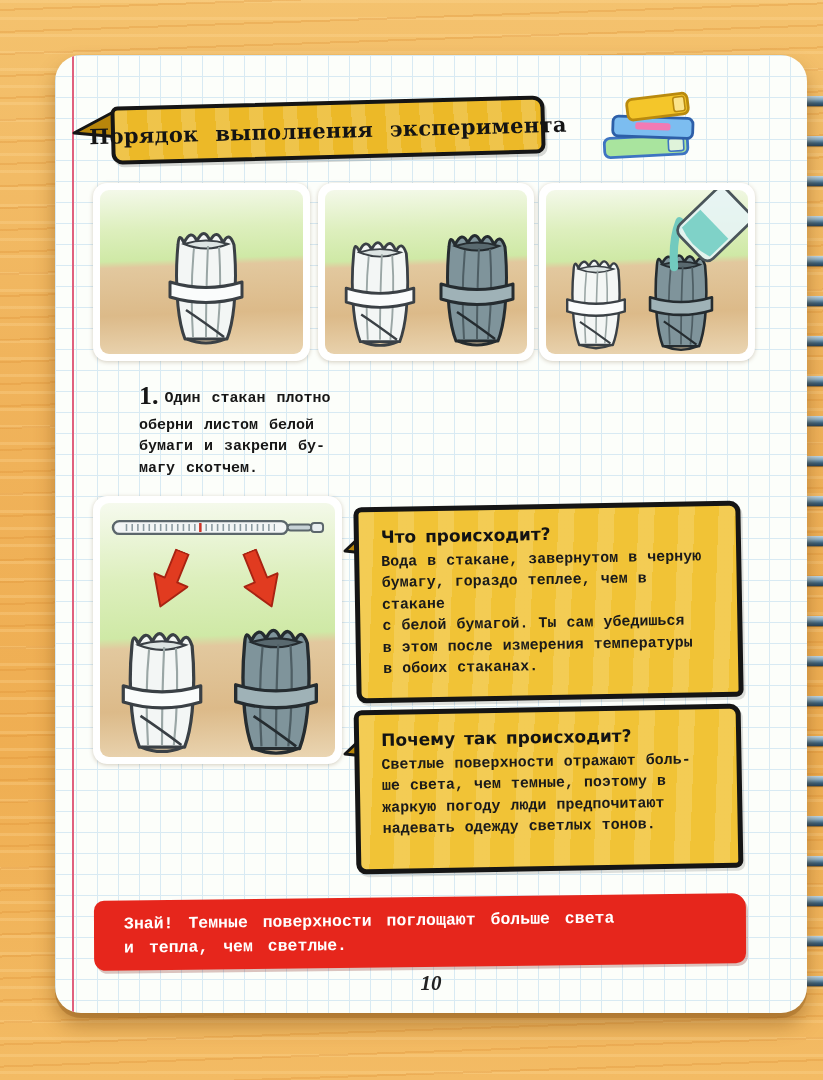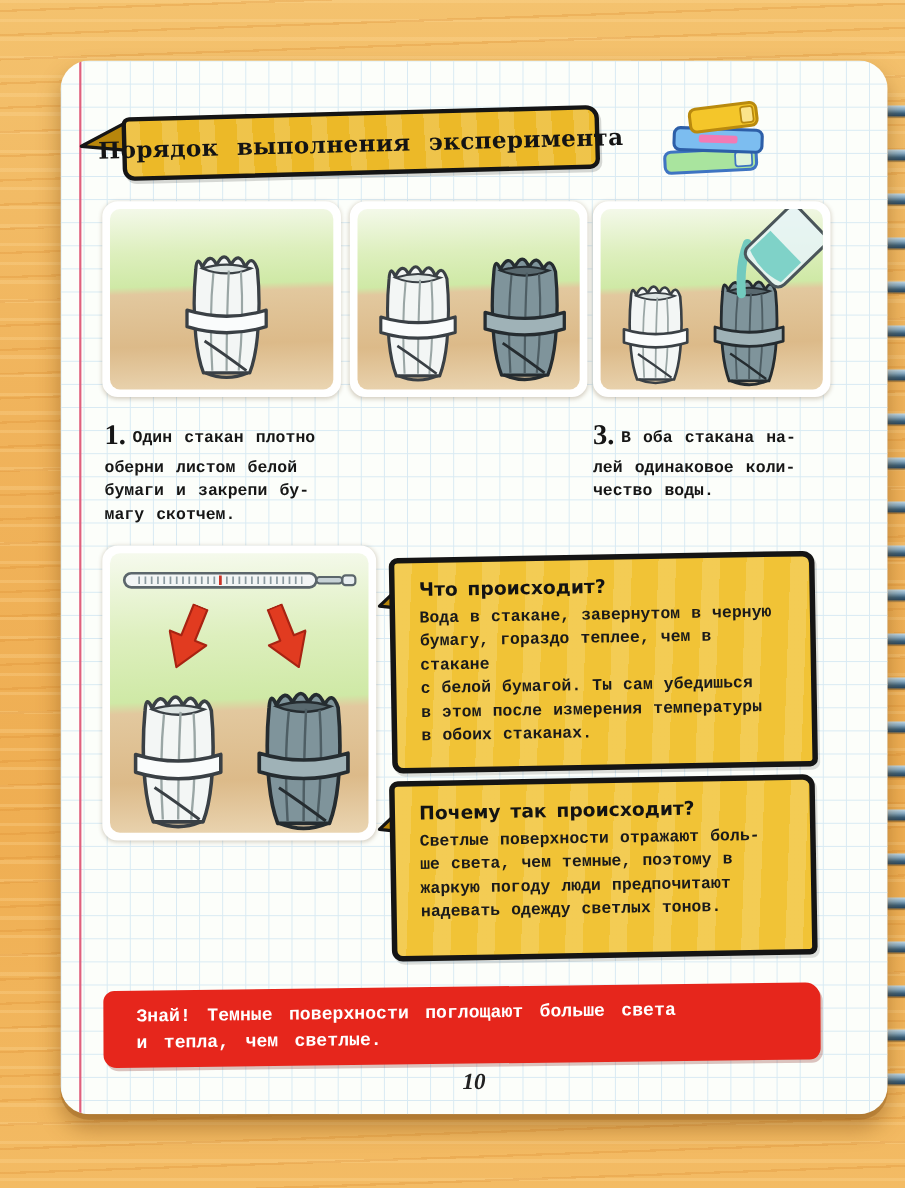--- a/index.html
+++ b/index.html
@@ -67,21 +67,21 @@
     position:relative; width:100%; height:100%; border-radius:9px; overflow:hidden;
     background:linear-gradient(178deg,#f4f9ea 0%, #ddefbd 24%, #cfe9a6 42%, #e2c89e 46%, #dcba89 74%, #ead5b2 100%);
   }
   .scene.tall { background:linear-gradient(178deg,#f6faee 0%, #ddefbd 30%, #cfe9a6 52%, #e2c89e 56%, #dcba89 80%, #ead5b2 100%); }
   .cup { position:absolute; }
 
   
   .step {
     position:absolute; color:#161616;
     font-family:"Liberation Mono", monospace; font-weight:bold;
-    font-size:15px; line-height:1.42; word-spacing:2px; white-space:pre-line;
+    font-size:15px; line-height:1.42; word-spacing:2px; white-space:pre-line;margin-left:44px;
   }
   .step .num {
     font-family:"Liberation Serif", serif; font-weight:bold; font-size:26px;
     margin-right:6px; vertical-align:-2px;
   }
 
   
   .callout {
     position:absolute; transform:rotate(-1deg);
     background:
@@ -234,23 +234,20 @@
           <path d="M66,38 L110,38 L110,66 Q88,74 66,66 Z" fill="#7fd2c8"></path>
         </g>
       </svg>
     </div>
   </div>
 
   <div class="step" style="left:40px; top:323px; width:226px;"><span class="num">1.</span><span>Один стакан плотно
 оберни листом белой
 бумаги и закрепи бу-
 магу скотчем.</span></div>
-  <div class="step" style="left:484px; top:323px; width:222px;"><span class="num">3.</span><span>В оба стакана на-
-лей одинаковое коли-
-чество воды.</span></div>
 
   <div class="panel" style="left:38px; top:441px; width:249px; height:268px;">
     <div class="scene tall">
       <svg style="position:absolute; left:10px; top:12px;" width="216" height="26" viewBox="0 0 220 26">
         <rect x="3" y="6" width="178" height="13" rx="6.5" fill="#f2f5f5" stroke="#5b666b" stroke-width="2.5"></rect>
         <line x1="16" y1="12.5" x2="168" y2="12.5" stroke="#8b9aa0" stroke-width="7" stroke-dasharray="1.6 4.2"></line>
         <line x1="92" y1="8" x2="92" y2="17" stroke="#d03326" stroke-width="2.5"></line>
         <rect x="181" y="9.5" width="24" height="6" rx="3" fill="#c7d2d6" stroke="#5b666b" stroke-width="2"></rect>
         <rect x="205" y="8" width="12" height="9" rx="3" fill="#e8eef0" stroke="#5b666b" stroke-width="2"></rect>
       </svg>

